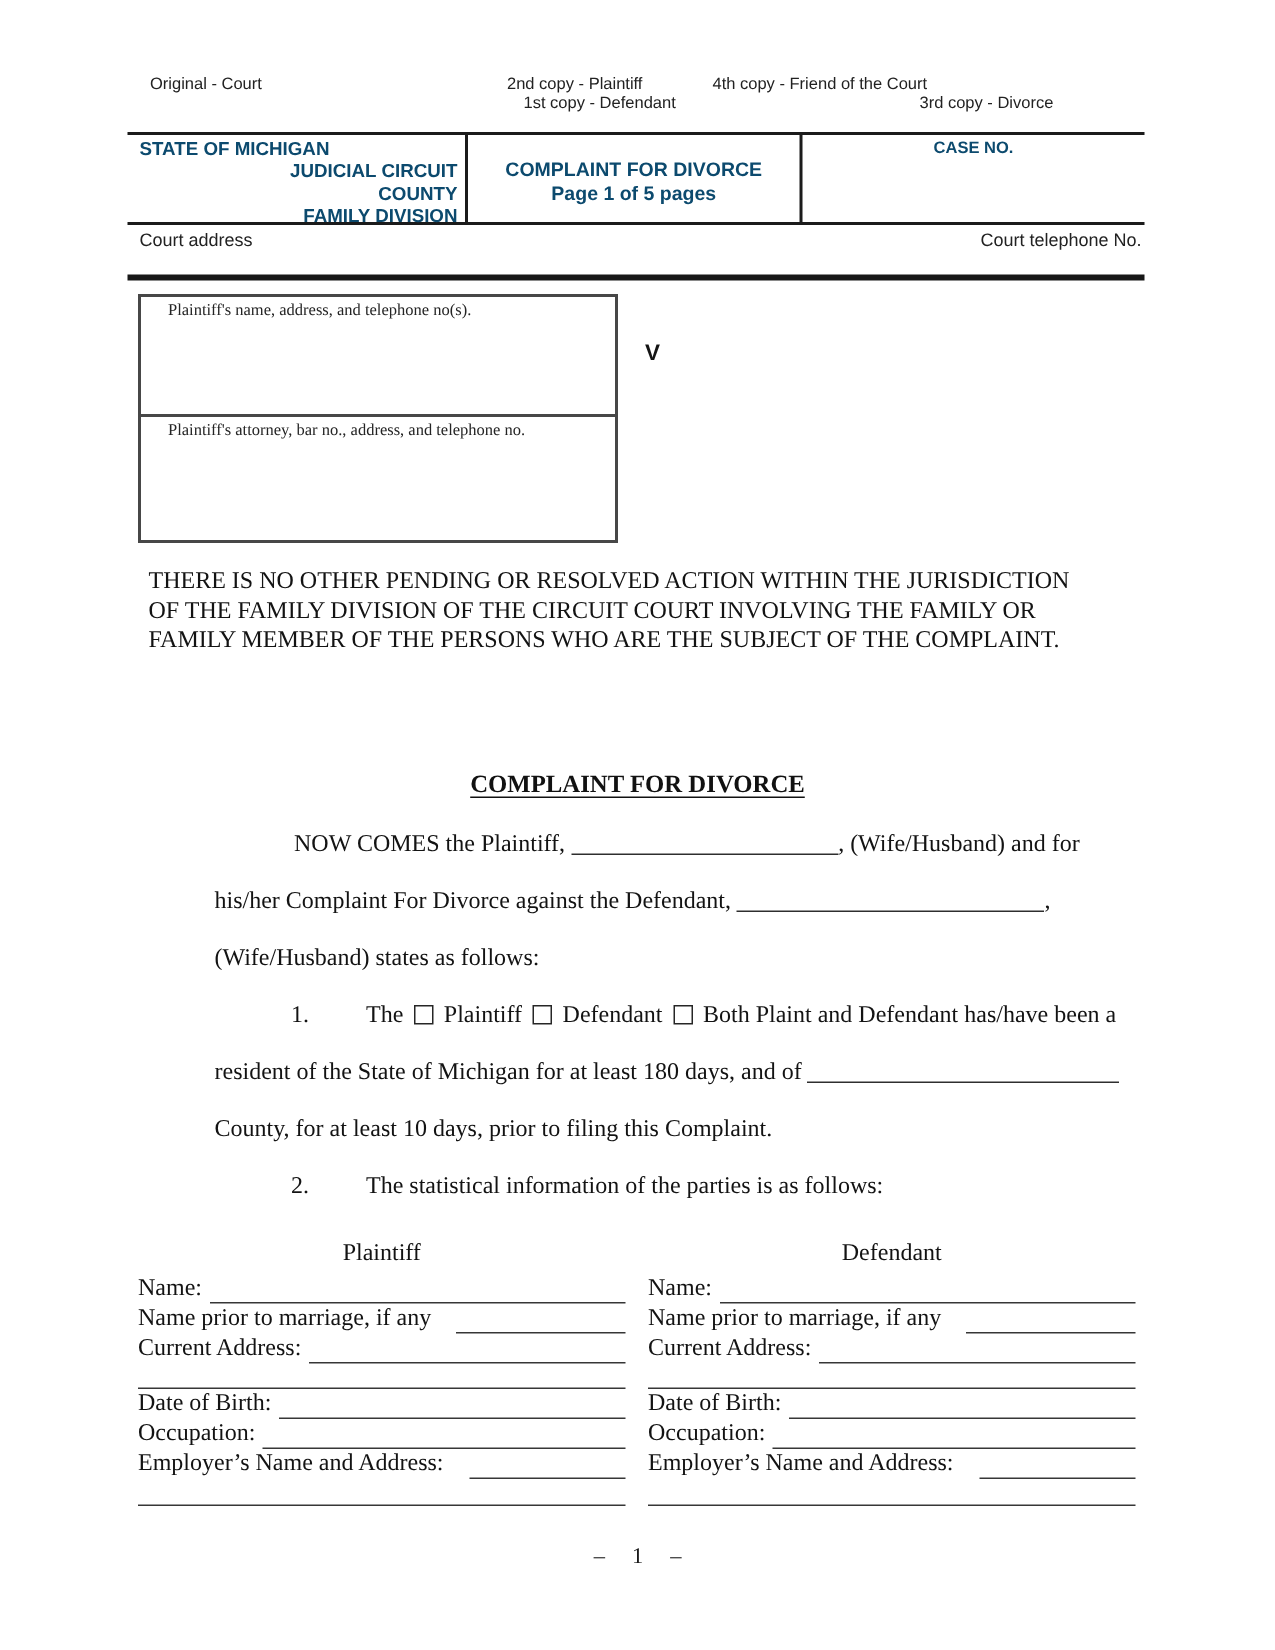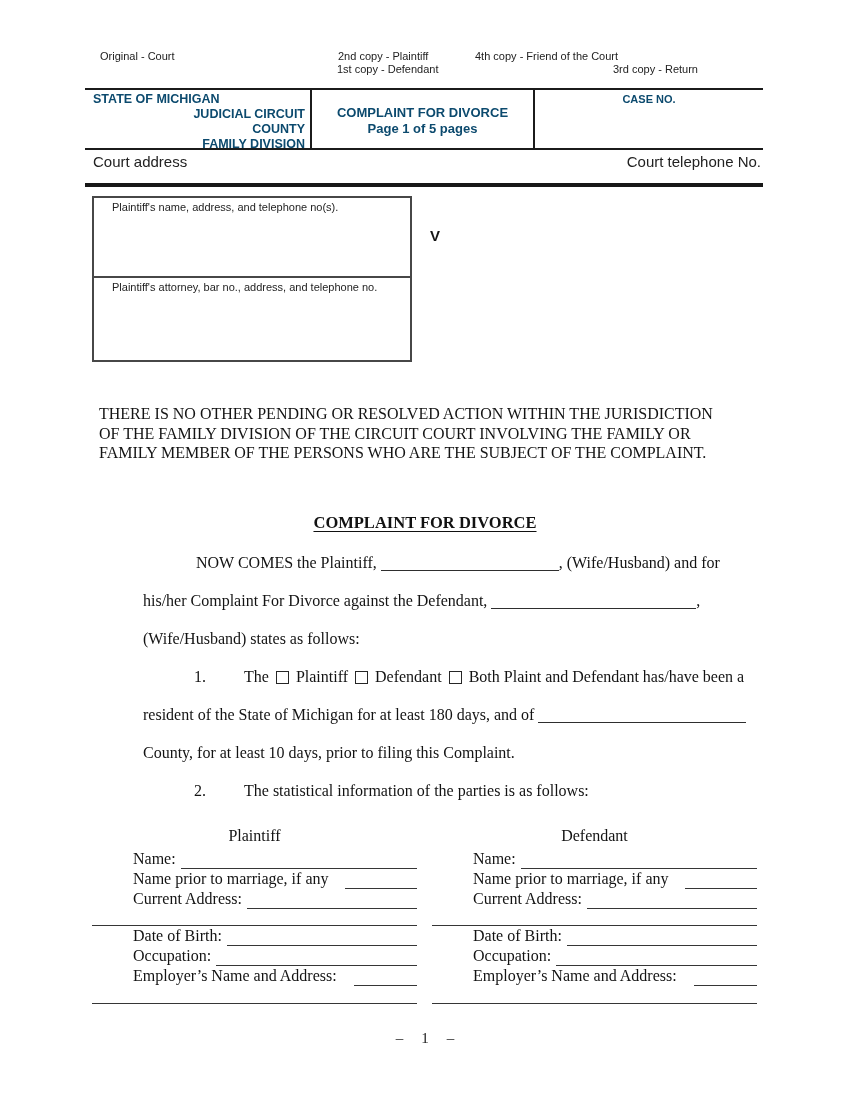--- a/index.html
+++ b/index.html
@@ -17,38 +17,38 @@
     position:absolute; left:85px; top:88px; width:678px; height:62px;
     border-top:2px solid #1b1b1b; border-bottom:2px solid #1b1b1b;
     display:flex; font-family:"Liberation Sans", sans-serif; font-weight:bold; color:#0c4a6e;
   }
   .hcell-court { width:227px; border-right:2px solid #1b1b1b; padding:2px 5px 0 8px; font-size:12.5px; line-height:15px; }
   .hcell-court .r { text-align:right; }
   .hcell-title { width:223px; border-right:2px solid #1b1b1b; text-align:center; padding-top:15px; font-size:13px; line-height:16px; }
   .hcell-case { flex:1; text-align:center; padding-top:3px; font-size:11px; }
   .address-row {
     position:absolute; left:85px; top:153px; width:678px; display:flex; justify-content:space-between;
-    font-family:"Liberation Sans", sans-serif; font-size:15px; color:#222; padding:0 2px 0 8px;
+    font-family:"Liberation Sans", sans-serif; font-size:12px; color:#222; padding:0 2px 0 8px;
   }
   .thick-line { position:absolute; left:85px; top:183px; width:678px; height:4px; background:#171717; }
 
   
   .party-box { position:absolute; top:196px; height:166px; border:2px solid #474747; background:#fff; }
   .party-box.left { left:92px; width:320px; }
   .party-box.right { left:450px; width:310px; }
   .party-section-top { height:80px; border-bottom:2px solid #474747; padding:3px 6px; }
   .party-section-bottom { height:80px; padding:3px 6px; }
-  .party-label { font-family:Liberation Sans, sans-serif; font-size:11px; color:#242424;padding-left:12px; }
+  .party-label { font-family:Liberation Serif, serif; font-size:11px; color:#242424;padding-left:12px; }
   .versus { position:absolute; left:420px; top:227px; width:30px; text-align:center;
     font-family:"Liberation Sans", sans-serif; font-weight:bold; font-size:15px; color:#141414; }
 
   
   .statement { position:absolute; left:99px; width:660px; font-size:16px; line-height:19.5px;
     white-space:pre-line; color:#131313; }
-  .stmt1 { top:378px;margin-top:26px; }
+  .stmt1 { top:378px; }
   .stmt2 { top:456px; }
 
   
   .doc-title { position:absolute; left:0; top:513px; width:850px; text-align:center;
     font-weight:bold; font-size:16.5px; text-decoration:underline; text-underline-offset:3px; color:#111; }
 
   
   .body-block { position:absolute; left:99px; top:544px; width:652px; font-size:16px; color:#131313; }
   .bline { height:38px; line-height:38px; white-space:nowrap;margin-left:44px; }
   .indent { padding-left:53px; }
@@ -60,40 +60,40 @@
   .blank.b3 { width:208px; }
   .cb { display:inline-block; width:13px; height:13px; border:1.4px solid #262626; background:#fff;
         vertical-align:-2px; margin:0 7px 0 7px; }
 
   
   .stat-col { position:absolute; top:826px; width:325px; font-size:16px; color:#131313; }
   .stat-col.left { left:92px; }
   .stat-col.right { left:432px; }
   .stat-header { text-align:center; height:23px; line-height:20px; }
   .stat-row { display:flex; height:20px; line-height:20px; }
-  .stat-label { white-space:nowrap; padding-right:5px;margin-left:41px; }
+  .stat-label { white-space:nowrap; padding-right:5px; }
   .stat-fill { flex:1; border-bottom:1.4px solid #363636; }
   .stat-fill.short { margin-left:12px; }
   .stat-line-row { height:17px; border-bottom:1.4px solid #363636; }
   .stat-line-row.tall { height:18px; }
 
   
   .footer { position:absolute; left:0; top:1030px; width:850px; text-align:center; font-size:15px; color:#1a1a1a; }
   .footer span { display:inline-block; margin:0 9px; }
 </style>
 </head>
 <body>
 
 <div class="page">
 
   <div class="copy-item" style="left:100px; top:50px;">Original - Court</div>
   <div class="copy-item" style="left:338px; top:50px;">2nd copy - Plaintiff</div>
   <div class="copy-item" style="left:475px; top:50px;">4th copy - Friend of the Court</div>
-  <div class="copy-item" style="left:337px; top:63px;">1st copy - Defendant</div>
-  <div class="copy-item" style="left:613px; top:63px;">3rd copy - Return</div>
+  <div class="copy-item" style="left:349px; top:63px;">1st copy - Defendant</div>
+  <div class="copy-item" style="left:613px; top:63px;">3rd copy - Divorce</div>
 
   <div class="header-table">
     <div class="hcell-court">
       <div>STATE OF MICHIGAN</div>
       <div class="r">JUDICIAL CIRCUIT</div>
       <div class="r">COUNTY</div>
       <div class="r">FAMILY DIVISION</div>
     </div>
     <div class="hcell-title">
       <div>COMPLAINT FOR DIVORCE</div>

